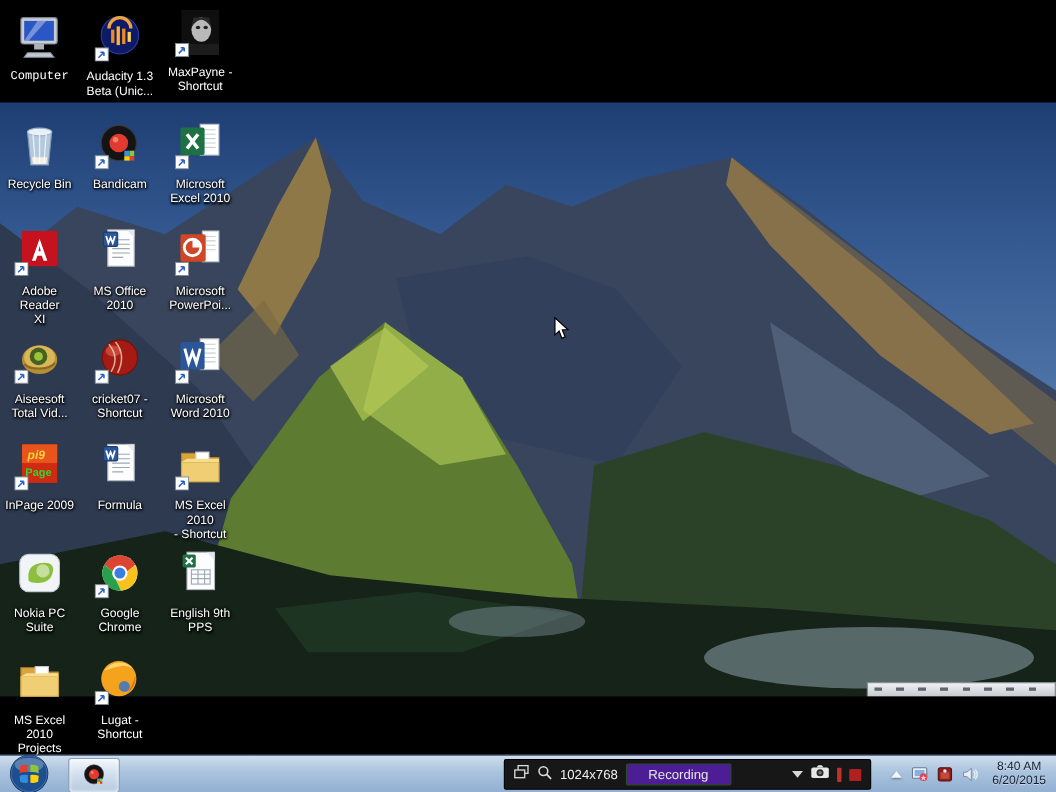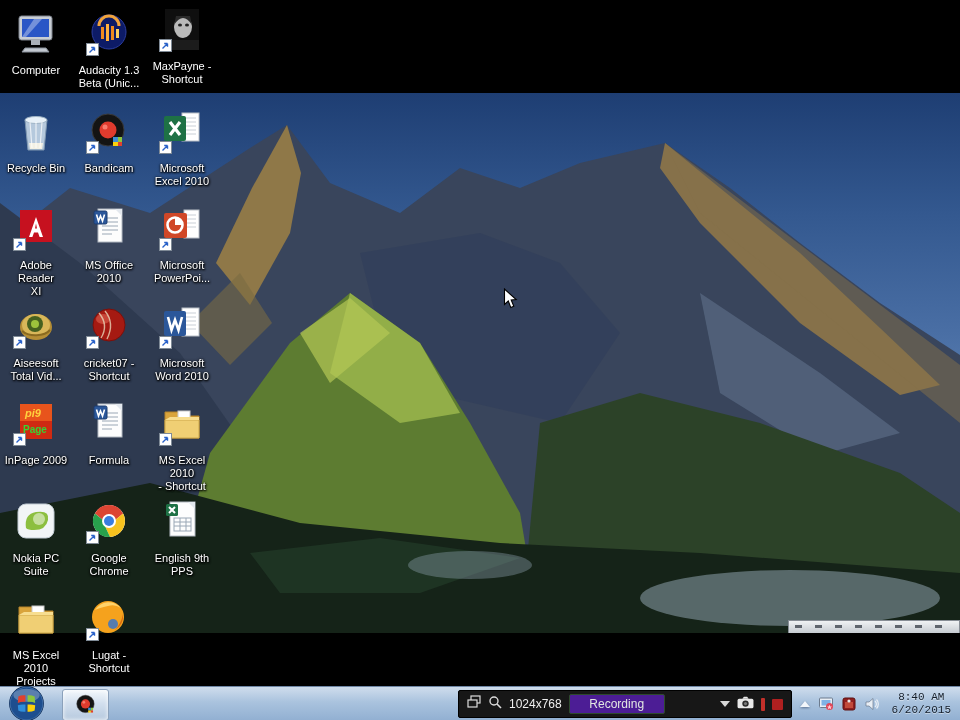--- a/index.html
+++ b/index.html
@@ -57,21 +57,21 @@
     gap:7px;padding:0 8px;color:#e8e8e8;}
   #recorder-bar .spacer{flex:1;}
   .res-text{font-size:12px;color:#efefef;}
   .rec-pill{background:#4c1d95;border:1px solid #2e4a2d;border-radius:2px;height:18px;min-width:94px;
     display:flex;align-items:center;justify-content:center;font-size:12px;color:#e2e6e2;}
   .chevron-down{width:0;height:0;border-left:5px solid transparent;border-right:5px solid transparent;
     border-top:6px solid #d8d8d8;}
   .rec-bar-ind{width:4px;height:13px;background:#c2302a;border-radius:1px;}
   .rec-square-ind{width:11px;height:11px;background:#b02020;border-radius:1px;}
 
-  #tray{position:absolute;right:0;top:0;height:34px;display:flex;align-items:center;gap:8px;padding:0 9px 0 0;font-family:Liberation Mono, monospace;}
+  #tray{position:absolute;right:0;top:0;height:34px;display:flex;align-items:center;gap:8px;padding:0 9px 0 0;}
   .tray-arrow{width:0;height:0;border-left:5px solid transparent;border-right:5px solid transparent;
     border-bottom:6px solid #f2f6fb;filter:drop-shadow(0 1px 1px #5a7090);cursor:pointer;}
   .tray-ico{width:16px;height:16px;cursor:pointer;}
   .tray-ico svg{width:16px;height:16px;display:block;}
   #clock{text-align:center;font-size:11px;line-height:13px;color:#141e2b;cursor:default;
     text-shadow:0 1px 0 rgba(255,255,255,.45);padding-left:4px;}
 </style>
 </head>
 <body>
 
@@ -105,21 +105,21 @@
       <ellipse cx="790" cy="505" rx="150" ry="28" fill="#a9bccb" opacity="0.45"></ellipse>
       <ellipse cx="470" cy="472" rx="62" ry="14" fill="#9fb2c4" opacity="0.35"></ellipse>
     </svg>
   </div>
 
   <div id="band-top" class="band"></div>
   <div id="band-bottom" class="band"></div>
 
 
   <div id="icons-root">
-      <div class="icon-cell" style="left: 1px; top: 4px;">
+      <div class="icon-cell" style="left: 1px; top: 4px; font-family: Liberation Mono, monospace;">
         <div class="icon-glyph">
           <svg viewBox="0 0 48 44">
             <rect x="7" y="4" width="33" height="24" rx="2.5" fill="#c8cdd4" stroke="#7c828c"></rect>
             <rect x="10" y="7" width="27" height="18" fill="#2a56c6"></rect>
             <polygon points="10,25 22,7 30,7 14,25" fill="#ffffff" opacity="0.35"></polygon>
             <rect x="19" y="28" width="9" height="5" fill="#aab0b8"></rect>
             <path d="M13 36 h21 l3 4 H10 Z" fill="#c2c8d0" stroke="#888f99"></path>
           </svg>
         </div>
         <div class="icon-label">Computer</div>

